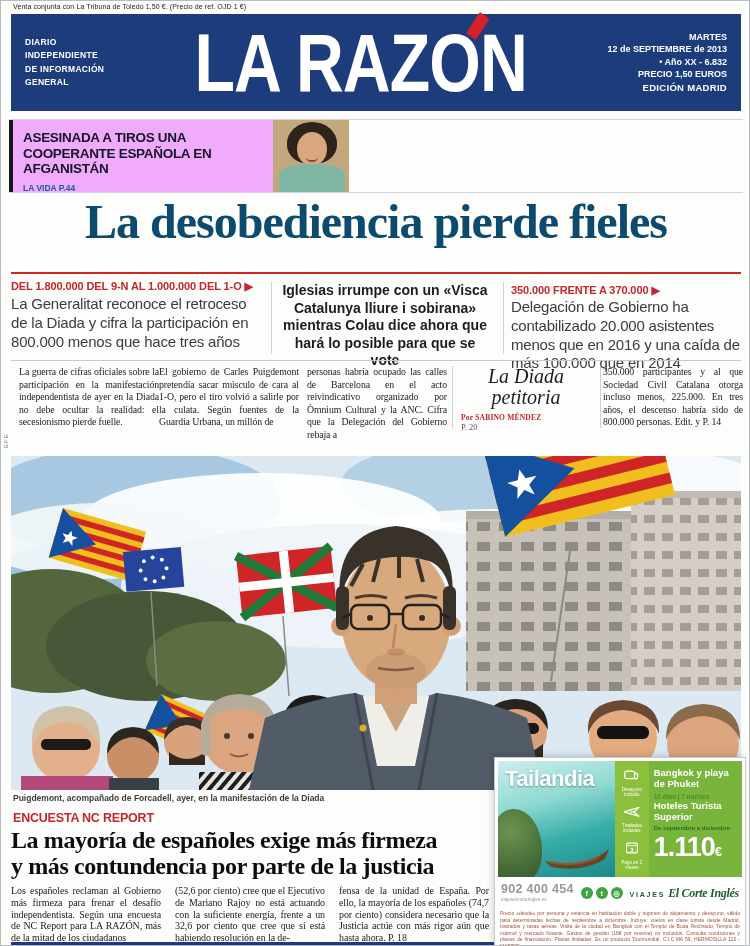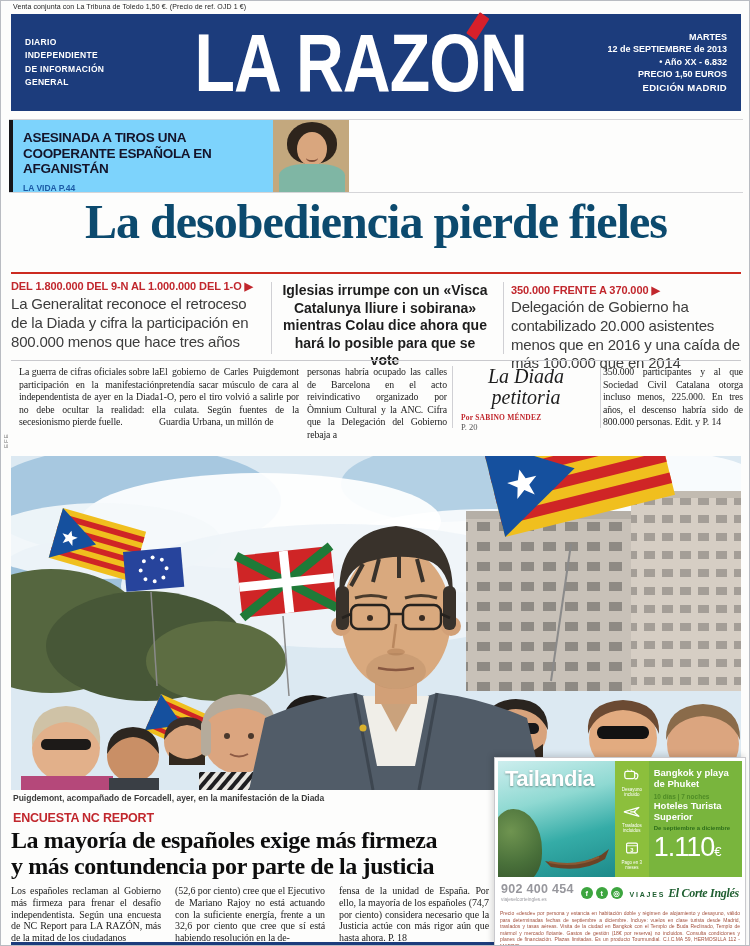--- a/index.html
+++ b/index.html
@@ -20,21 +20,21 @@
   #logo .o-wrap{position:relative;display:inline-block;}
   #logo .o-accent{position:absolute;top:-9px;right:-4px;width:12px;height:24px;background:#d6202a;
                   transform:rotate(38deg) skewY(-8deg);border-radius:1px;}
   #dateline{font-size:9px;font-weight:bold;line-height:1.4;text-align:right;width:150px;}
   #dateline .edition{font-size:9.5px;letter-spacing:.3px;}
 
   
   #teasers{top:118px;left:8px;width:734px;height:72px;display:flex;border-top:1px solid #d5d5d8;border-bottom:1px solid #d5d5d8;}
   #teaser-left{width:394px;background:#dadbe2;display:flex;}
   #teaser-divider{width:4px;background:#16161a;}
-  #teaser-right{width:336px;background:#7dd3fc;display:flex;}
+  #teaser-right{width:336px;background:#f0abfc;display:flex;}
   .teaser-text{padding:10px 8px 0 10px;flex:1;}
   .teaser-headline{font-size:13.5px;font-weight:bold;color:#14142a;line-height:1.15;letter-spacing:-.3px;}
   .teaser-section{font-size:8.5px;font-weight:bold;color:#1c5ba6;margin-top:6px;}
   #smoke-thumb{width:128px;height:72px;flex:0 0 auto;
     background:radial-gradient(ellipse 70px 26px at 32% 48%, #ffffff 0%, #d9dcdf 45%, rgba(120,126,132,.25) 75%, rgba(40,44,48,0) 100%),
                linear-gradient(100deg,#41464c 0%,#1a1d21 55%,#101215 100%);}
   #coop-thumb{width:76px;height:72px;flex:0 0 auto;position:relative;overflow:hidden;background:#c3a87e;}
   #coop-thumb .hair{position:absolute;left:14px;top:2px;width:50px;height:42px;border-radius:50% 50% 45% 45%;background:#2e241c;}
   #coop-thumb .face{position:absolute;left:24px;top:12px;width:30px;height:34px;border-radius:50%;background:#d9a67e;}
   #coop-thumb .smile{position:absolute;left:33px;top:34px;width:12px;height:6px;border-bottom:2px solid #7c4a35;border-radius:50%;}
@@ -96,21 +96,21 @@
   #ad-boat{position:absolute;right:2px;bottom:4px;width:70px;height:26px;}
   #ad-icons{width:34px;background:#8cbf3c;display:flex;flex-direction:column;align-items:center;justify-content:space-around;padding:3px 0;}
   .ad-feature{text-align:center;color:#fff;}
   .ad-feature .glyph{width:18px;height:14px;margin:0 auto;}
   .ad-feature .lbl{font-size:4.5px;line-height:1.15;margin-top:1px;}
   #ad-panel{width:94px;background:#79b53d;box-sizing:border-box;padding:7px 5px;color:#fff;}
   #ad-package{font-size:9.5px;font-weight:bold;line-height:1.15;}
   #ad-duration{font-size:6.5px;color:#4f8c26;font-weight:bold;margin-top:3px;}
   #ad-hotel{font-size:9.5px;font-weight:bold;line-height:1.15;margin-top:1px;}
   #ad-season{font-size:6px;font-weight:bold;color:#2f6e1c;margin-top:2px;}
-  #ad-price{font-size:27px;font-weight:normal;letter-spacing:-1px;margin-top:3px;line-height:1;}
+  #ad-price{font-size:27px;font-weight:bold;letter-spacing:-1px;margin-top:3px;line-height:1;}
   #ad-price .cur{font-size:13px;letter-spacing:0;}
   #ad-contact{height:32px;display:flex;align-items:center;justify-content:space-between;padding:0 3px;}
   #ad-phone-block{line-height:1.1;}
   #ad-phone{font-size:12.5px;font-weight:bold;color:#97979d;letter-spacing:.3px;}
   #ad-website{font-size:4.8px;color:#9a9aa0;}
   #ad-social{display:flex;gap:3px;}
   .soc{width:12px;height:12px;border-radius:50%;background:#3da53f;color:#fff;font-size:7.5px;font-weight:bold;
        display:flex;align-items:center;justify-content:center;}
   #ad-brand{display:flex;align-items:baseline;gap:3px;color:#1f5f31;}
   #ad-brand .pre{font-size:7px;letter-spacing:1.8px;font-weight:bold;}

